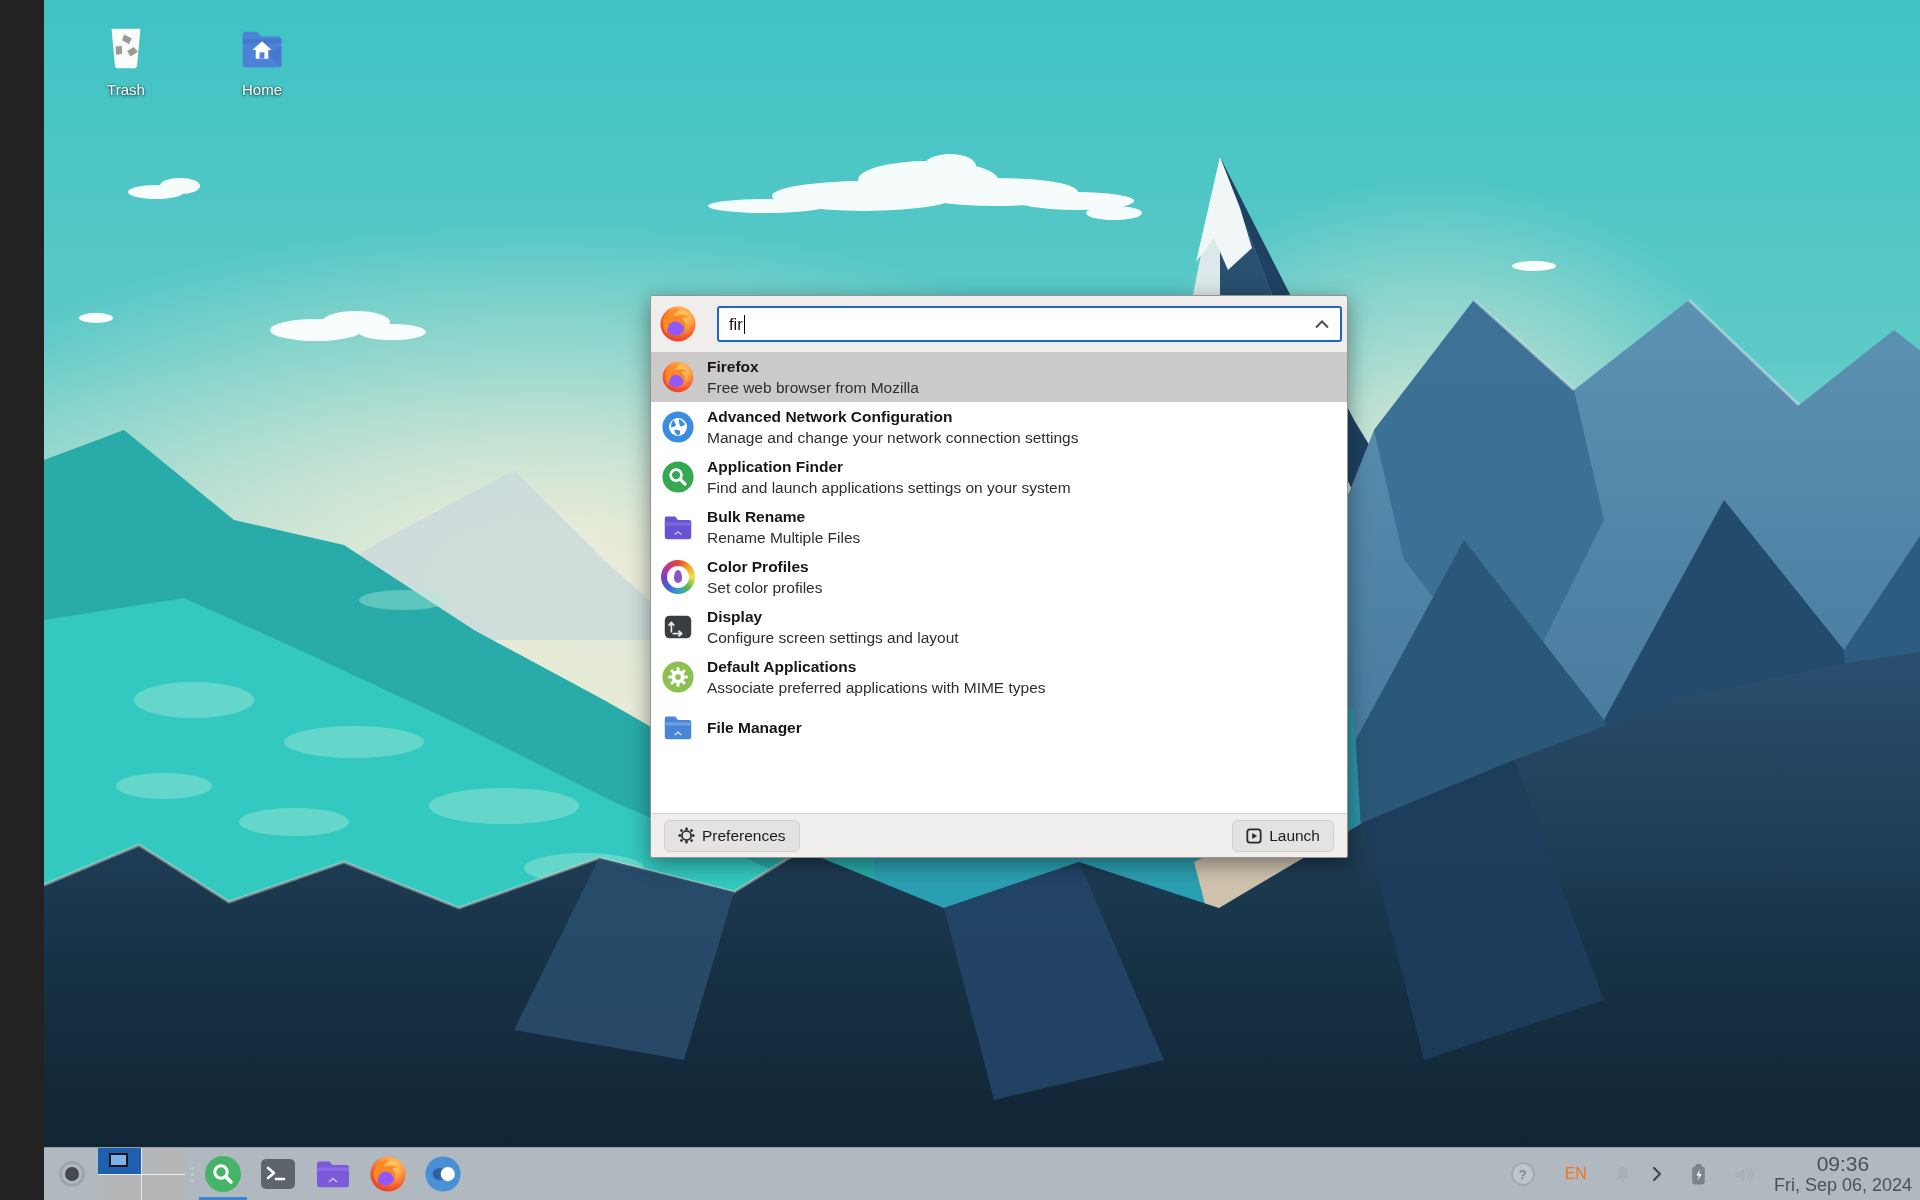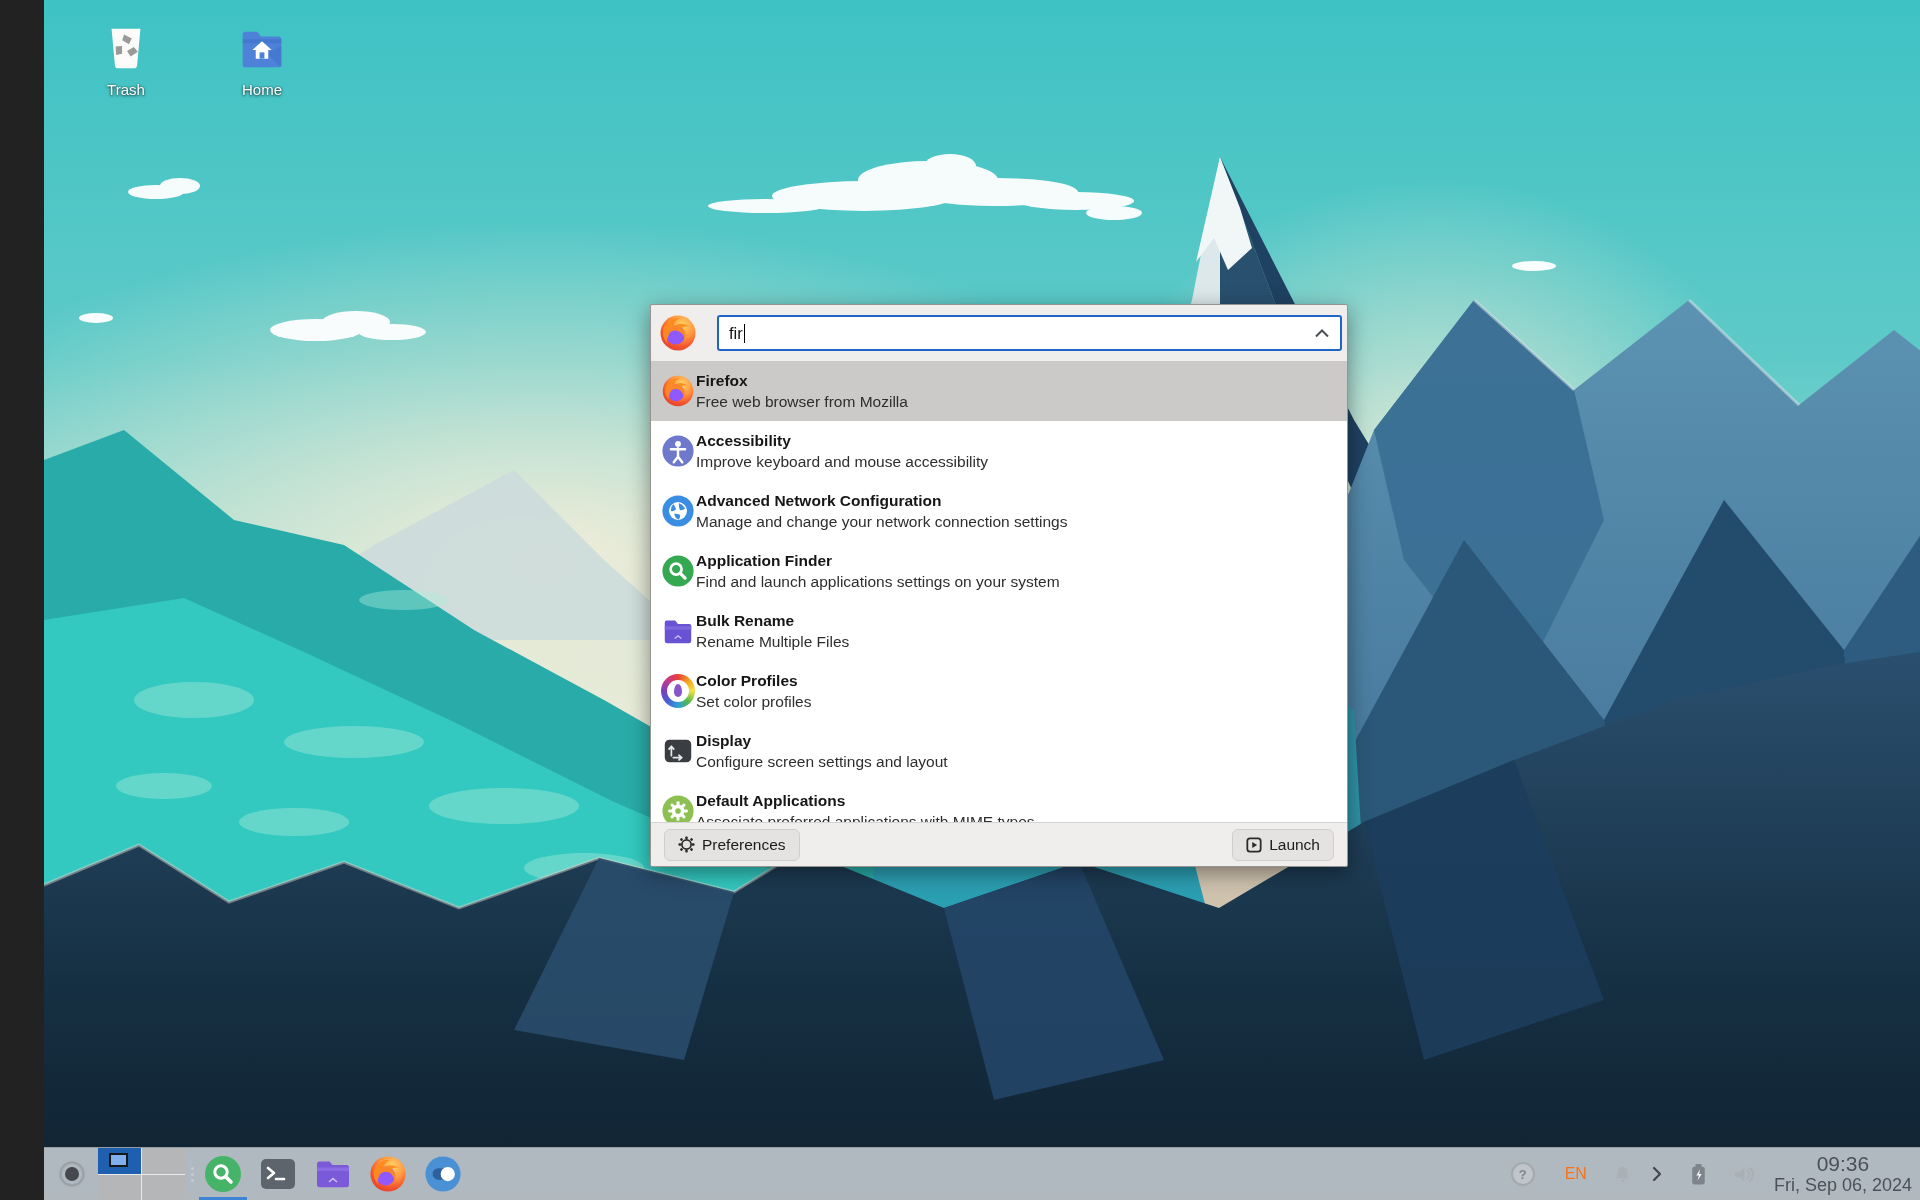--- a/index.html
+++ b/index.html
@@ -10,33 +10,33 @@
   
   .wallpaper{position:absolute;inset:0;}
 
   
   .desk-icon{position:absolute;width:72px;text-align:center;cursor:default;}
   .desk-icon svg{display:block;margin:0 auto;}
   .desk-label{margin-top:5px;font-size:15px;color:#fff;
     text-shadow:0 1px 3px rgba(0,0,0,.65), 0 0 2px rgba(0,0,0,.5);}
 
   
-  .finder{position:absolute;left:606px;top:304px;width:698px;height:563px;
+  .finder{position:absolute;left:606px;top:295px;width:698px;height:563px;
     background:#efeeec;border:1px solid #97938f;border-radius:2px;
     box-shadow:0 6px 22px rgba(0,0,0,.42);display:flex;flex-direction:column;}
   .finder-header{height:56px;flex:none;display:flex;align-items:center;padding:0 4px 0 7px;}
   .finder-header .hdr-icon{width:40px;height:40px;flex:none;margin-right:19px;}
   .search-box{flex:1;height:36px;background:#fff;border:2px solid #1f64c8;border-radius:3px;
     display:flex;align-items:center;padding:0 10px;margin-right:1px;}
   .search-text{font-size:16.5px;color:#141414;}
   .caret{width:1.5px;height:19px;background:#000;margin-left:1px;}
   .search-chevron{margin-left:auto;display:flex;align-items:center;}
 
   .finder-list{flex:1;background:#fff;overflow:hidden;}
-  .result-row{height:60px;display:flex;align-items:center;padding-left:10px;gap:1px;}
+  .result-row{height:50px;display:flex;align-items:center;padding-left:10px;gap:12px;}
   .result-row.selected{background:#cbcac8;}
   .rr-icon{width:34px;height:34px;flex:none;display:block;}
   .rr-icon svg{display:block;width:34px;height:34px;}
   .rr-text{display:flex;flex-direction:column;justify-content:center;line-height:21px;}
   .rr-title{font-size:15.5px;font-weight:bold;color:#161616;}
   .rr-sub{font-size:15.5px;color:#2e2e2e;}
   .rr-sub:empty{display:none;}
 
   .finder-footer{height:44px;flex:none;border-top:1px solid #d6d3d0;
     display:flex;align-items:center;justify-content:space-between;padding:0 13px;}
@@ -247,33 +247,20 @@
             </svg>
           </span>
           <span class="rr-text">
             <span class="rr-title">Firefox</span>
             <span class="rr-sub">Free web browser from Mozilla</span>
           </span>
         </div>
         <div class="result-row">
           <span class="rr-icon">
             <svg viewBox="0 0 36 36">
-              <circle cx="18" cy="18" r="16.5" fill="#6f79cc"></circle>
-              <circle cx="18" cy="10.5" r="3.1" fill="#fff"></circle>
-              <path d="M10.5,16.2 H25.5 M18,15 V24 M18,24 L13.5,30 M18,24 L22.5,30" stroke="#fff" stroke-width="2.6" stroke-linecap="round" fill="none"></path>
-            </svg>
-          </span>
-          <span class="rr-text">
-            <span class="rr-title">Accessibility</span>
-            <span class="rr-sub">Improve keyboard and mouse accessibility</span>
-          </span>
-        </div>
-        <div class="result-row">
-          <span class="rr-icon">
-            <svg viewBox="0 0 36 36">
               <circle cx="18" cy="18" r="16.5" fill="#3b8de2"></circle>
               <circle cx="18" cy="18" r="9.5" fill="#fff"></circle>
               <path d="M13,10.5 Q10,14 10.5,18 Q14,19 16,16 Q15,13 13,10.5 Z M19,9.5 Q23,11 25.5,15 Q23,18 20,17 Q18.5,13 19,9.5 Z M14,21 Q17,20.5 20,22 Q21,25 18.5,27 Q15,26 14,21 Z" fill="#3b8de2"></path>
             </svg>
           </span>
           <span class="rr-text">
             <span class="rr-title">Advanced Network Configuration</span>
             <span class="rr-sub">Manage and change your network connection settings</span>
           </span>
         </div>

